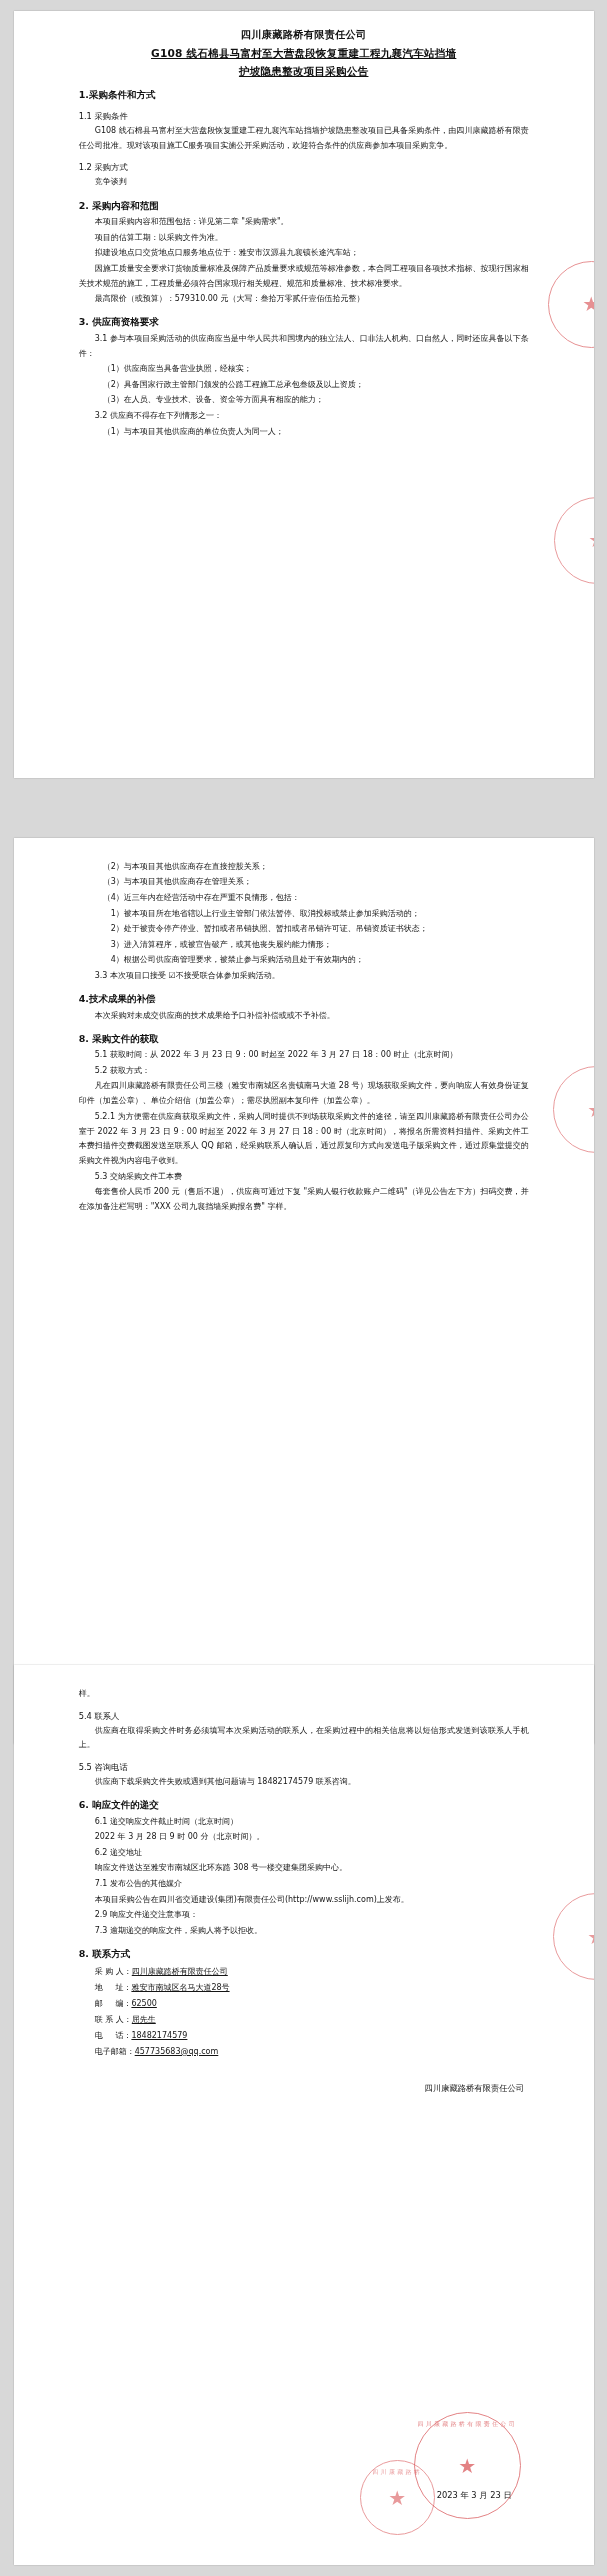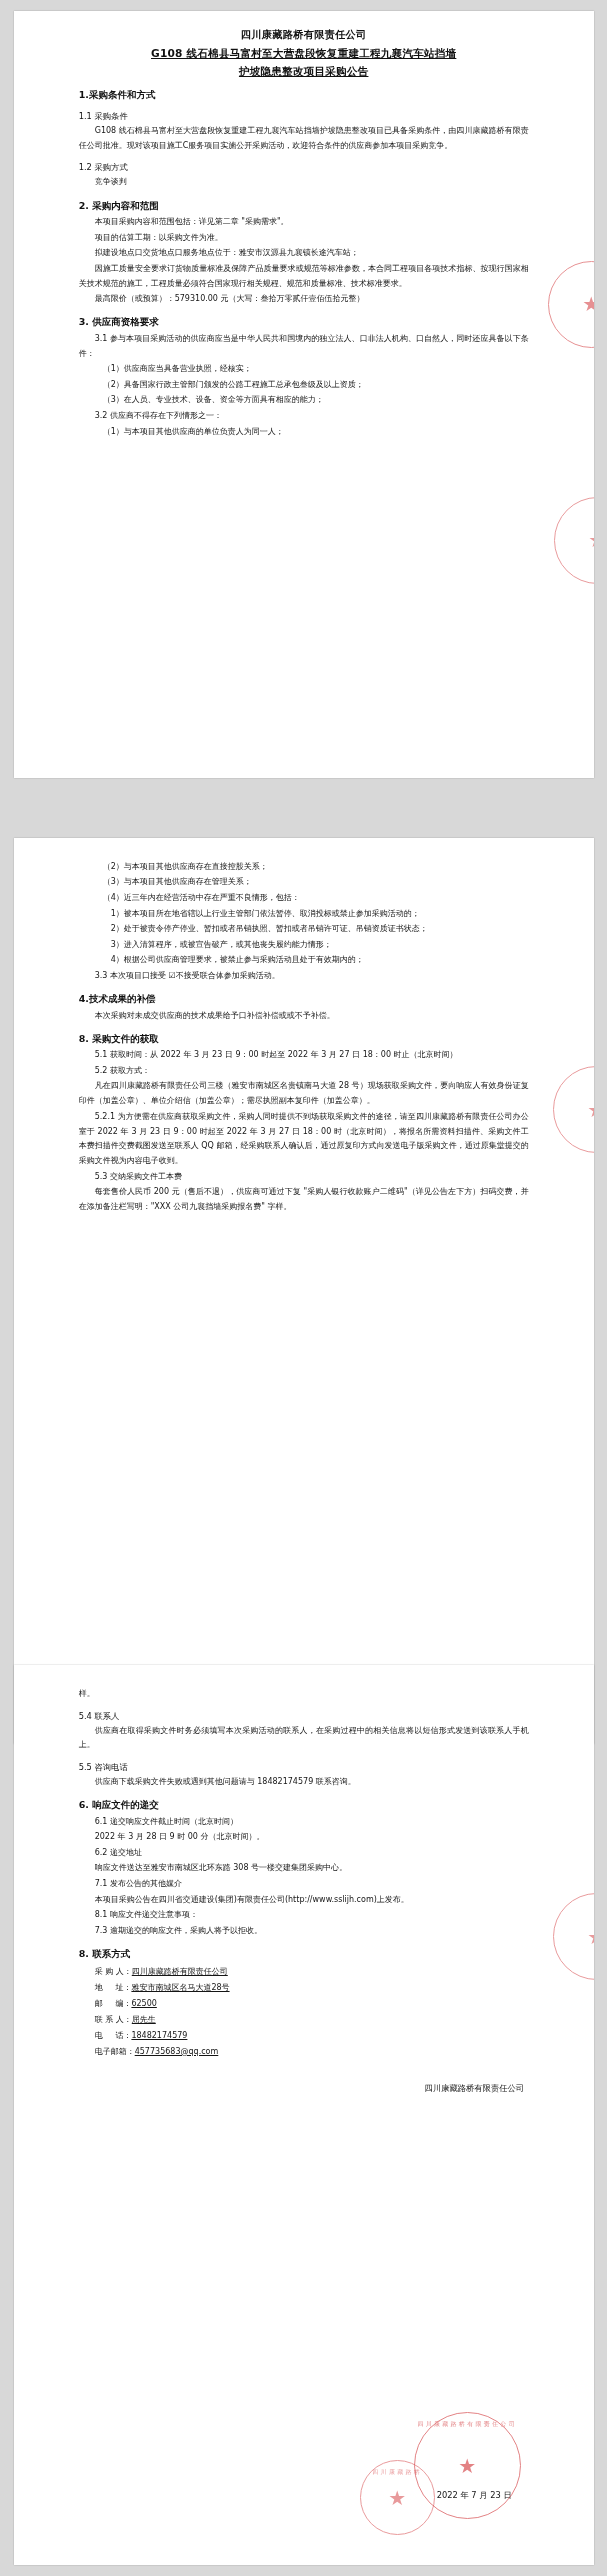--- a/index.html
+++ b/index.html
@@ -241,38 +241,38 @@
       <div class="p">供应商下载采购文件失败或遇到其他问题请与 18482174579 联系咨询。</div>
 
       <div class="h1">6. 响应文件的递交</div>
       <div class="p">6.1 递交响应文件截止时间（北京时间）</div>
       <div class="p">2022 年 3 月 28 日 9 时 00 分（北京时间）。</div>
       <div class="p">6.2 递交地址</div>
       <div class="p">响应文件送达至雅安市南城区北环东路 308 号一楼交建集团采购中心。</div>
 
       <div class="p">7.1 发布公告的其他媒介</div>
       <div class="p">本项目采购公告在四川省交通建设(集团)有限责任公司(http://www.sslijh.com)上发布。</div>
-      <div class="p">8.1 响应文件递交注意事项：</div>
+      <div class="p">2.9 响应文件递交注意事项：</div>
       <div class="p">7.3 逾期递交的响应文件，采购人将予以拒收。</div>
 
       <div class="h1">8. 联系方式</div>
 
       <div class="contact-line"><span>采 购 人：</span><span class="val">四川康藏路桥有限责任公司</span></div>
       <div class="contact-line"><span>地     址：</span><span class="val">雅安市南城区名马大道28号</span></div>
       <div class="contact-line"><span>邮     编：</span><span class="val">62500</span></div>
       <div class="contact-line"><span>联 系 人：</span><span class="val">屈先生</span></div>
       <div class="contact-line"><span>电     话：</span><span class="val">18482174579</span></div>
       <div class="contact-line"><span>电子邮箱：</span><span class="val">457735683@qq.com</span></div>
 
       <div class="sign-block">
         <div class="line">四川康藏路桥有限责任公司</div>
       </div>
     </div>
 
-    <div class="date-stamp">2022 年 7 月 23 日</div>
+    <div class="date-stamp">2023 年 3 月 23 日</div>
 
     <div class="seal" id="seal-main">
       <div class="ring-text">四川康藏路桥有限责任公司</div>
       <div class="star">★</div>
     </div>
     <div class="seal" id="seal-small">
       <div class="ring-text">四川康藏路桥</div>
       <div class="star">★</div>
     </div>
   </div>

